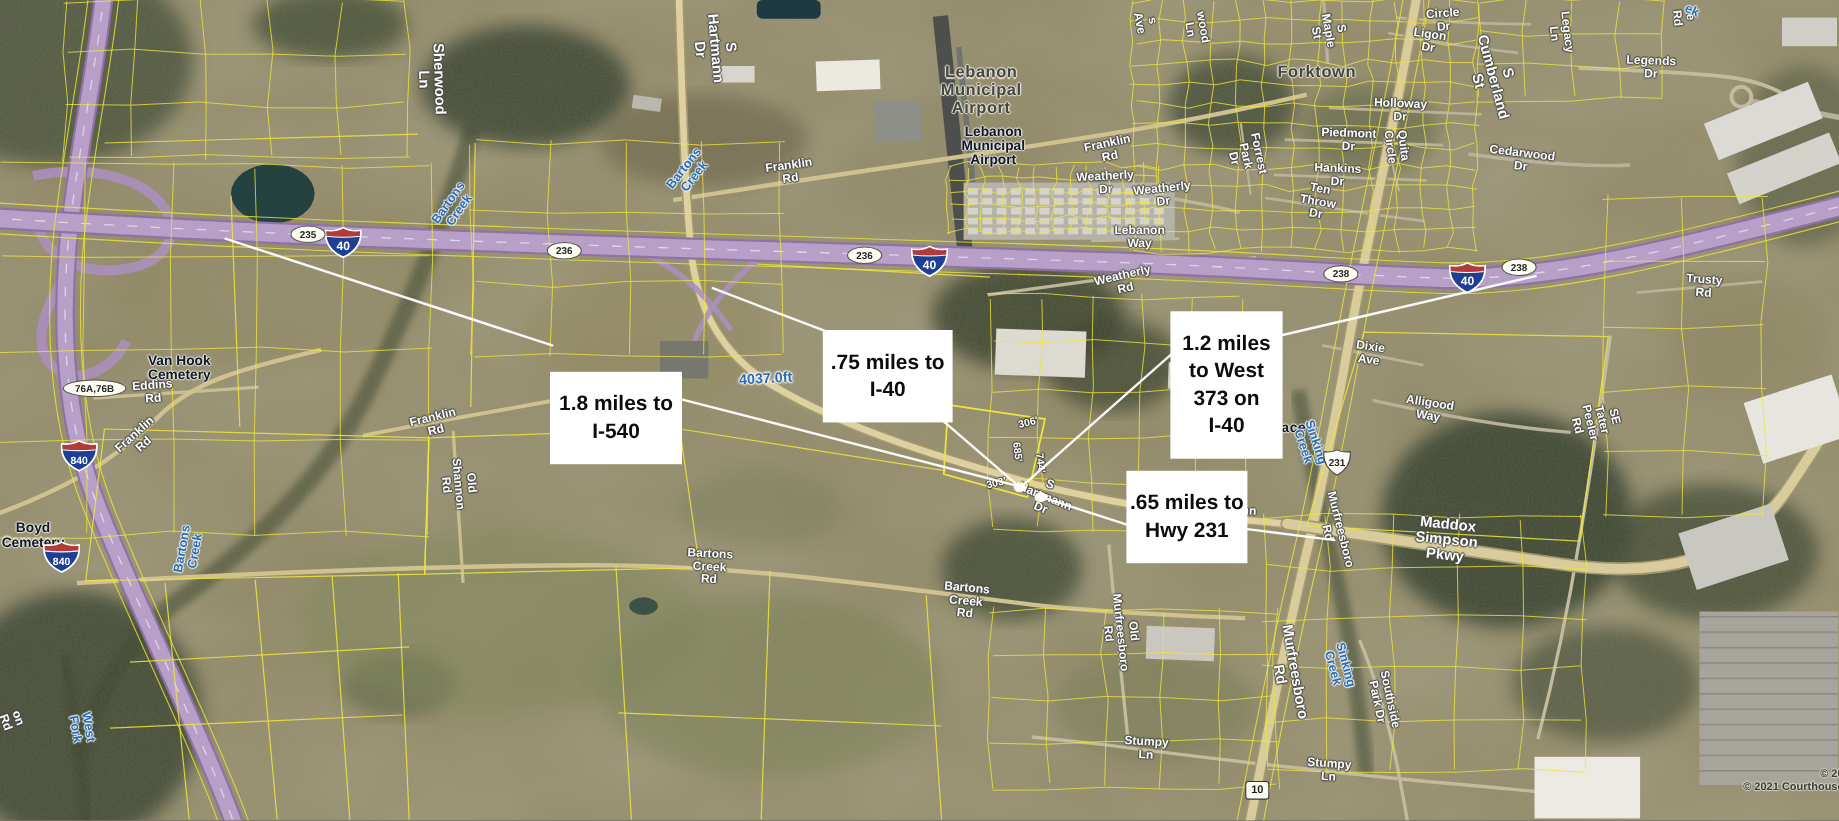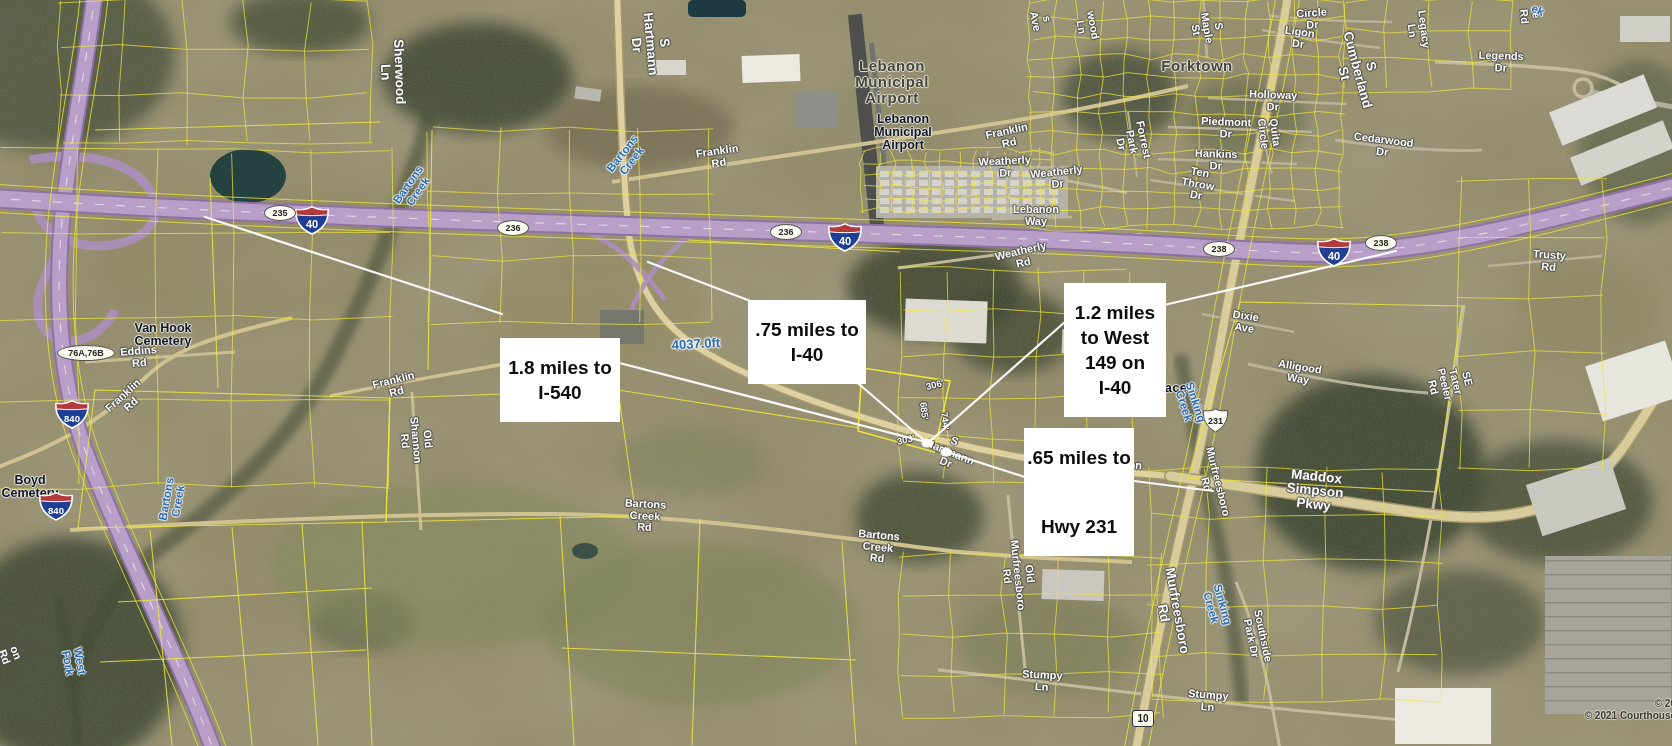--- a/index.html
+++ b/index.html
@@ -404,24 +404,24 @@
         <div>1.8 miles to</div>
         <div>I-540</div>
       </div>
       <div class="callout" style="left: 748px; top: 300px; width: 118px; min-height: 60px;">
         <div>.75 miles to</div>
         <div>I-40</div>
       </div>
       <div class="callout" style="left: 1064px; top: 283px; width: 102px; min-height: 106px;">
         <div>1.2 miles</div>
         <div>to West</div>
-        <div>149 on</div>
+        <div>373 on</div>
         <div>I-40</div>
       </div>
-      <div class="callout" style="left: 1024px; top: 428px; width: 110px; min-height: 58px; gap: 44px;">
+      <div class="callout" style="left: 1024px; top: 428px; width: 110px; min-height: 58px;">
         <div>.65 miles to</div>
         <div>Hwy 231</div>
       </div>
     </div>
 
   <div class="attribution">
     <div>© 20</div>
     <div>© 2021 Courthouse</div>
   </div>
 </div>

